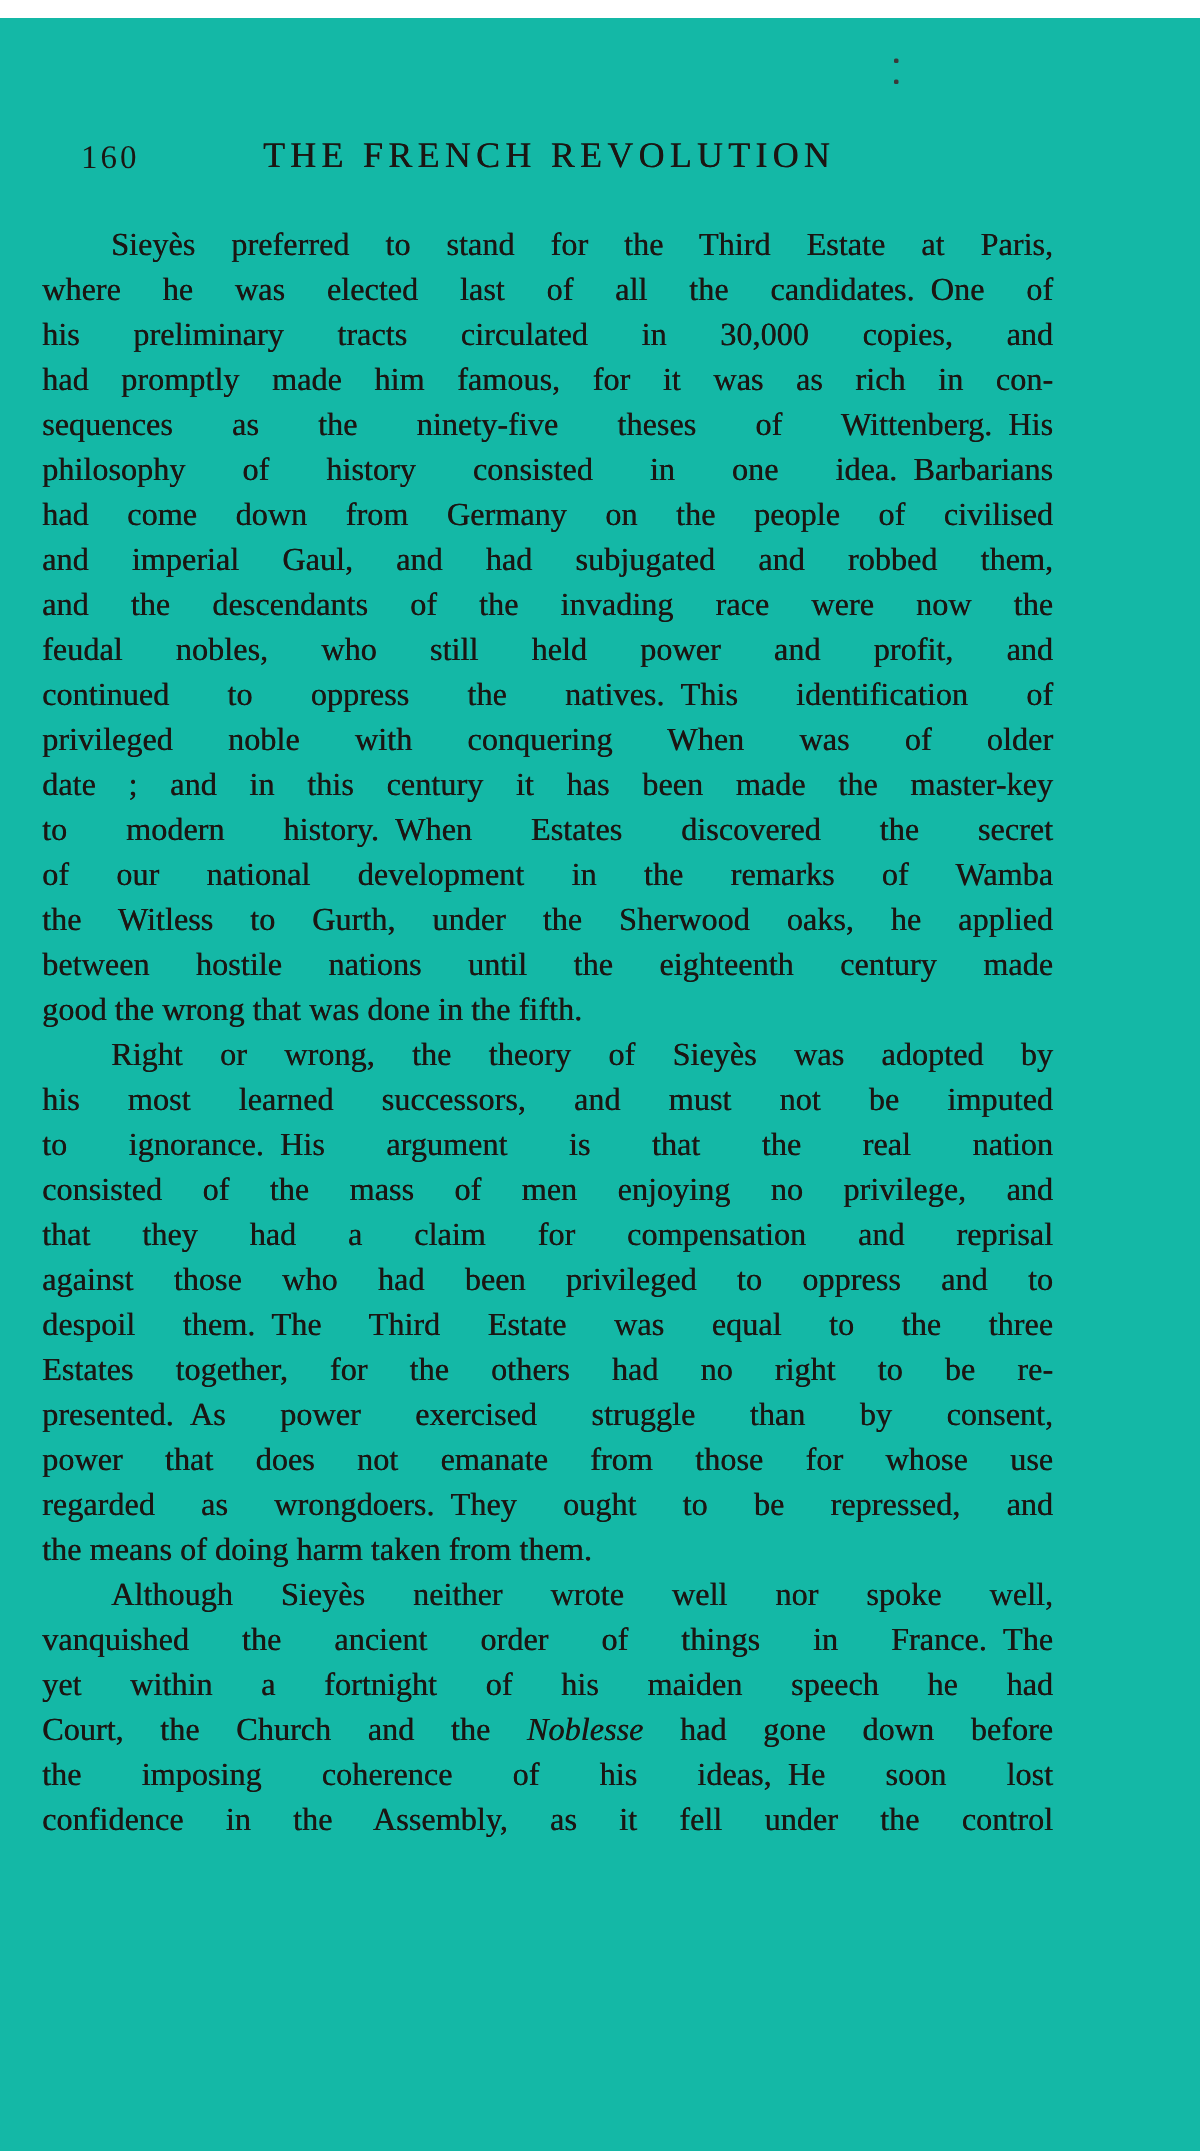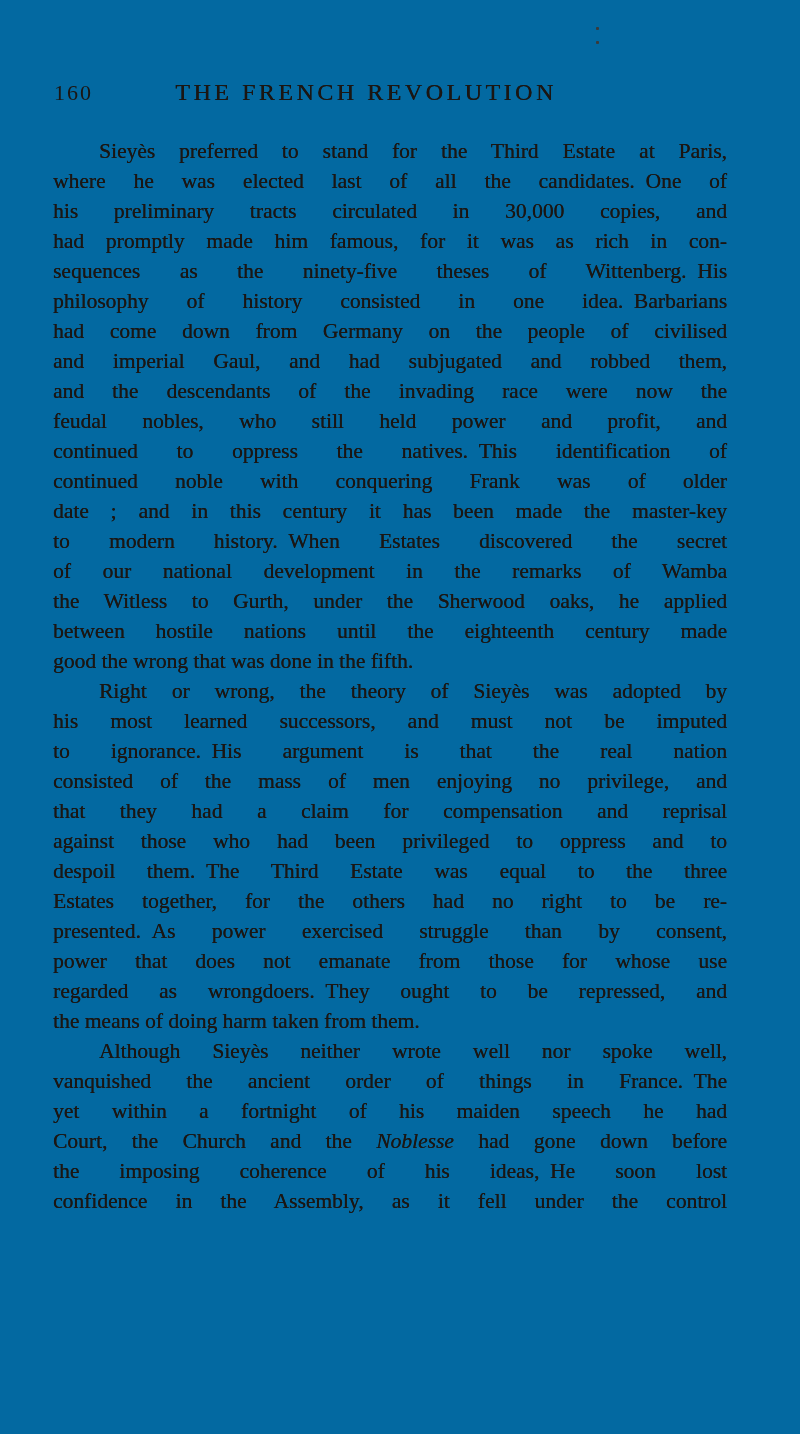--- a/index.html
+++ b/index.html
@@ -4,21 +4,21 @@
 <style>
   html, body { margin: 0; padding: 0; }
   body {
     width: 800px; height: 1434px;
     background: #ffffff;
     position: relative;
     overflow: hidden;
     font-family: "Liberation Serif", serif;
     color: #1b1613;
   }
-  .scan-page { position: absolute; inset: 0; background: #0369a1; }
+  .scan-page { position: absolute; inset: 0; background: #14b8a6; margin-top: 12px; }
 
   
   .running-header { position: absolute; top: 80px; left: 44px; width: 674px; height: 30px; }
   .page-number {
     position: absolute; left: 10px; top: 0;
     font-size: 22px; letter-spacing: 2px;
     font-variant-numeric: oldstyle-nums;
   }
   .header-title {
     position: absolute; left: 0; top: -1px; width: 644px;
@@ -27,21 +27,21 @@
     white-space: nowrap;
     text-shadow: 0.3px 0 0 currentColor;
   }
 
   
   .scan-artifact { position: absolute; left: 596px; top: 27px; width: 4px; height: 18px; }
   .scan-artifact .dot { width: 3px; height: 3px; background: #3a3a3a; border-radius: 1px; }
   .scan-artifact .dot + .dot { margin-top: 11px; }
 
   
-  .page-body { position: absolute; top: 136px; left: 53px; width: 674px; }
+  .page-body { position: absolute; top: 136px; left: 28px; width: 674px; }
   .paragraph { margin: 0; }
   .line {
     font-size: 21.5px;
     line-height: 30px;
     text-align: justify;
     text-align-last: justify;
     white-space: normal;
     text-shadow: 0.25px 0 0 currentColor;
   }
   .line.indent { text-indent: 46px; }
@@ -69,21 +69,21 @@
         <div class="line">where he was elected last of all the candidates. One of</div>
         <div class="line">his preliminary tracts circulated in 30,000 copies, and</div>
         <div class="line">had promptly made him famous, for it was as rich in con-</div>
         <div class="line">sequences as the ninety-five theses of Wittenberg. His</div>
         <div class="line">philosophy of history consisted in one idea. Barbarians</div>
         <div class="line">had come down from Germany on the people of civilised</div>
         <div class="line">and imperial Gaul, and had subjugated and robbed them,</div>
         <div class="line">and the descendants of the invading race were now the</div>
         <div class="line">feudal nobles, who still held power and profit, and</div>
         <div class="line">continued to oppress the natives. This identification of</div>
-        <div class="line">continued noble with conquering Frank was of older</div>
+        <div class="line">privileged noble with conquering When was of older</div>
         <div class="line">date ; and in this century it has been made the master-key</div>
         <div class="line">to modern history. When Estates discovered the secret</div>
         <div class="line">of our national development in the remarks of Wamba</div>
         <div class="line">the Witless to Gurth, under the Sherwood oaks, he applied</div>
         <div class="line">between hostile nations until the eighteenth century made</div>
         <div class="line ragged-last">good the wrong that was done in the fifth.</div>
       </div>
       <div class="paragraph">
         <div class="line indent">Right or wrong, the theory of Sieyès was adopted by</div>
         <div class="line">his most learned successors, and must not be imputed</div>

